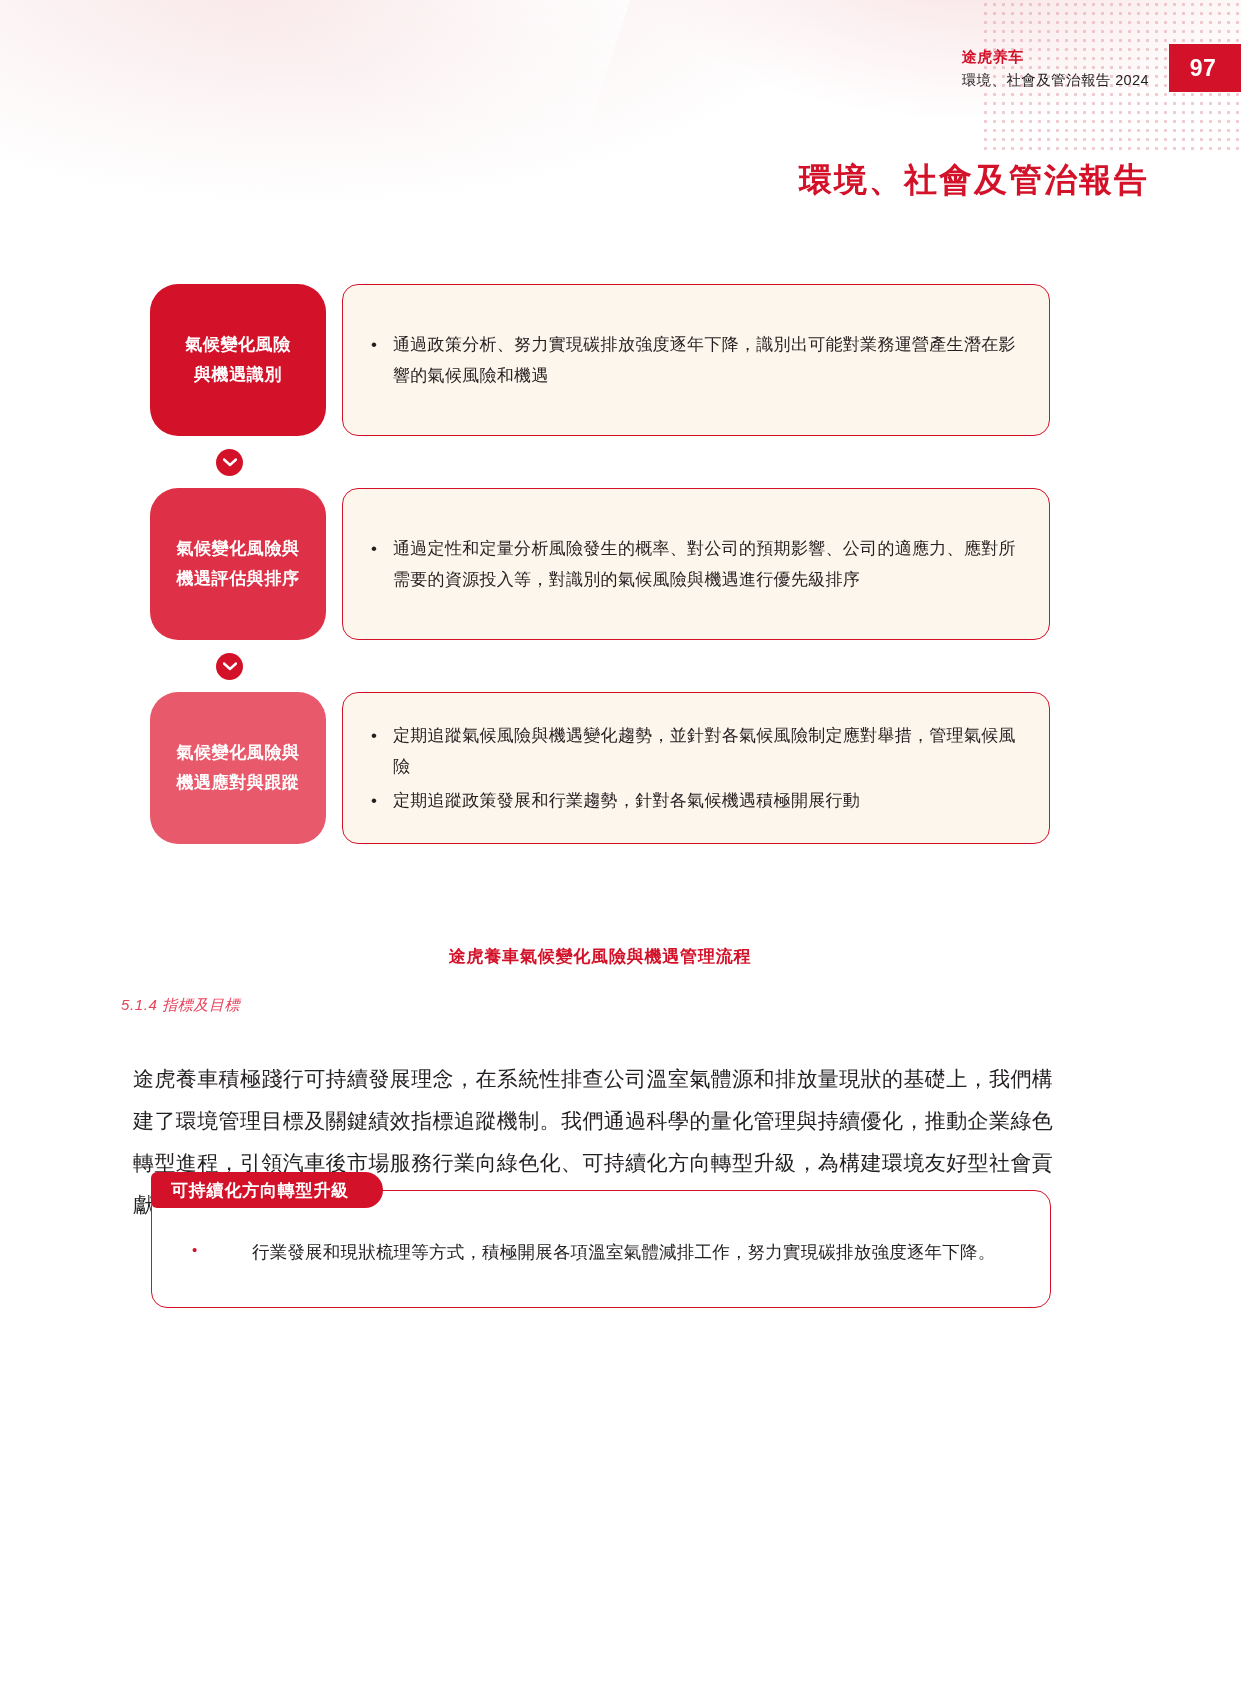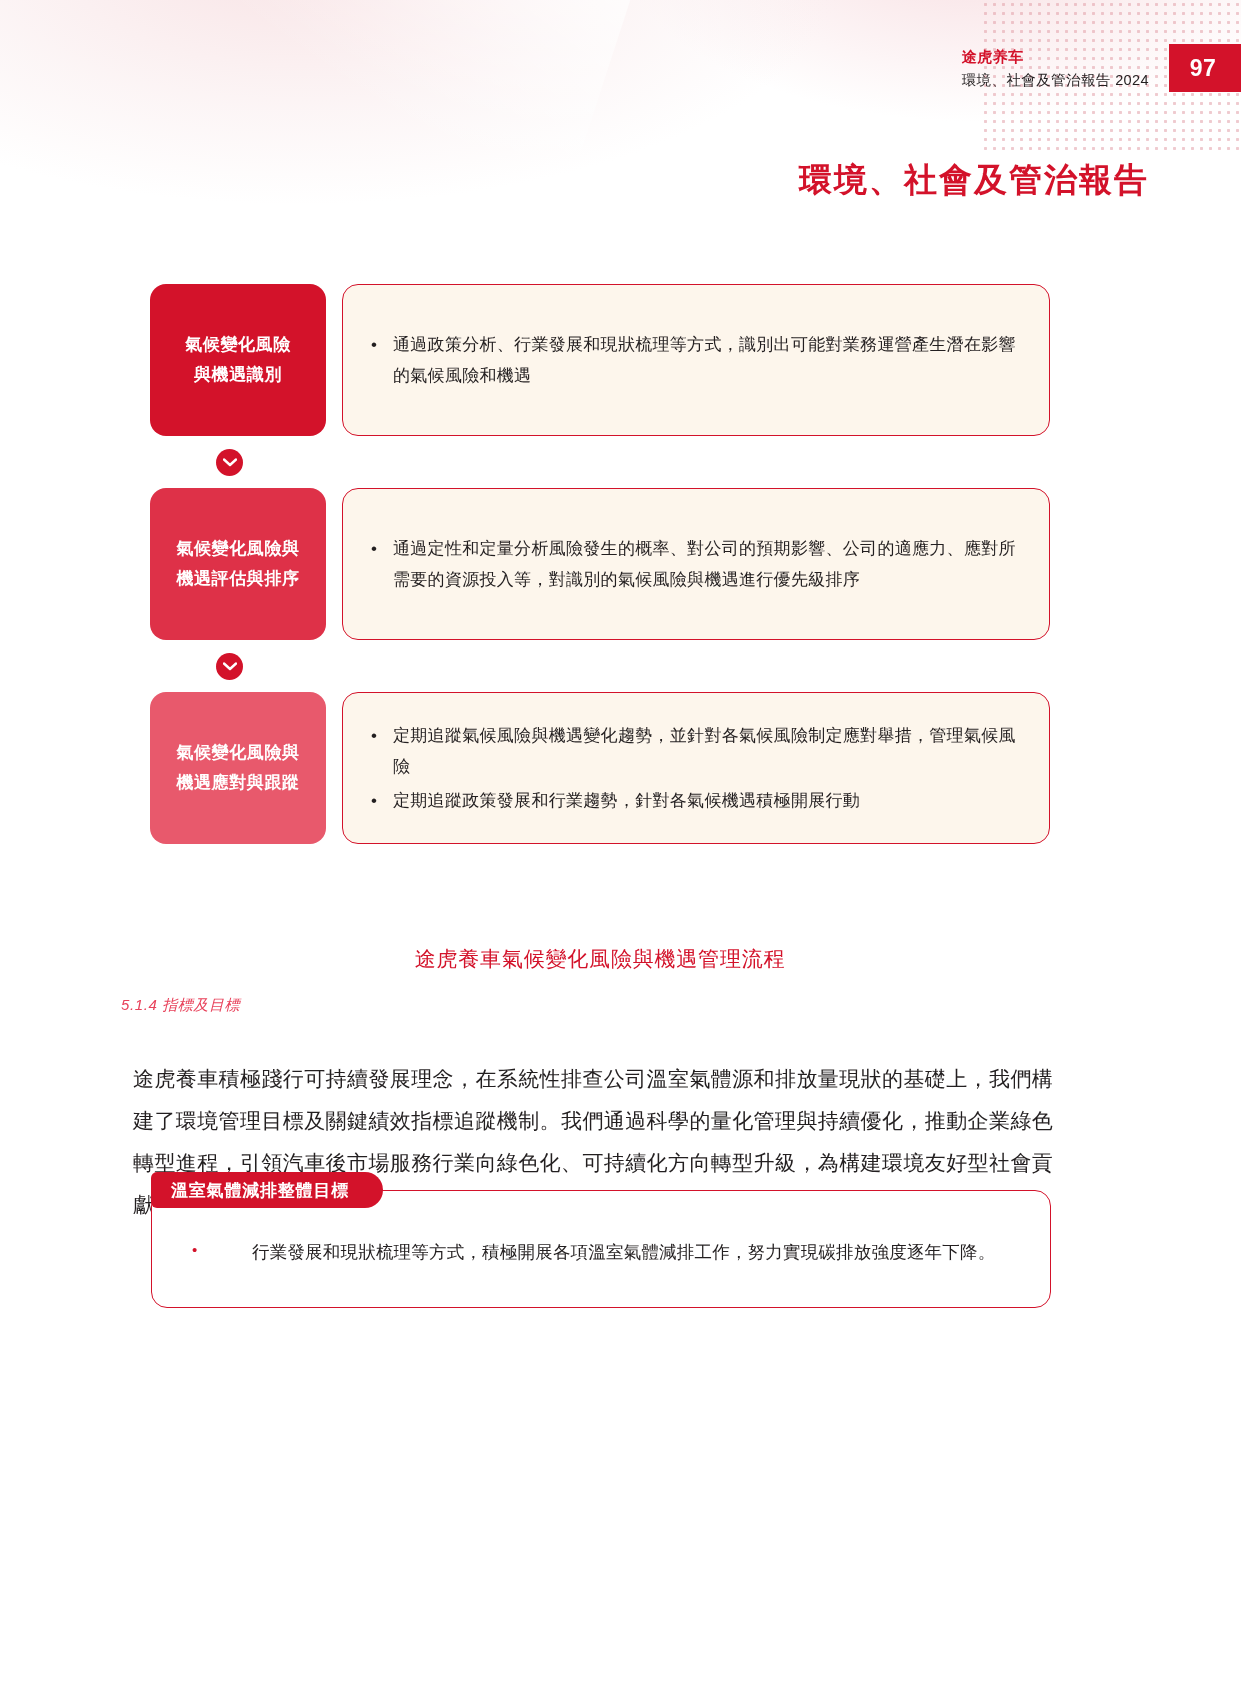--- a/index.html
+++ b/index.html
@@ -94,21 +94,21 @@
     width: 900px;
   }
   .flow-row {
     display: flex;
     align-items: stretch;
     gap: 16px;
   }
   .flow-label {
     width: 176px;
     min-height: 152px;
-    border-radius: 16px;
+    border-radius: 28px;
     color: #ffffff;
     display: flex;
     align-items: center;
     justify-content: center;
     text-align: center;
     font-size: 17px;
     font-weight: bold;
     line-height: 1.75;
     letter-spacing: 0.6px;
     box-sizing: border-box;
@@ -162,22 +162,22 @@
     align-items: center;
     justify-content: center;
   }
   .chev svg { display: block; }
   .flow-caption {
     position: absolute;
     left: 150px; top: 945px;
     width: 900px;
     text-align: center;
     color: #d3122a;
-    font-size: 21px;
-    font-weight: normal;
+    font-size: 17px;
+    font-weight: bold;
     letter-spacing: 0.8px;
   }
 
   
   .sub-head {
     position: absolute;
     left: 121px; top: 996px;
     font-size: 15px;
     font-style: italic;
     color: #e8415a;
@@ -260,21 +260,21 @@
 <div class="flow">
 
   <div class="flow-row">
     <div class="flow-label" style="background:#d3122a;">
       <span style="white-space:pre-line;">氣候變化風險
 與機遇識別</span>
     </div>
     <div class="flow-body">
       <div class="bullet-line">
         <span class="bullet-dot">•</span>
-        <span class="bullet-text">通過政策分析、行業發展和現狀梳理等方式，識別出可能對業務運營產生潛在影響的氣候風險和機遇</span>
+        <span class="bullet-text">通過政策分析、努力實現碳排放強度逐年下降，識別出可能對業務運營產生潛在影響的氣候風險和機遇</span>
       </div>
     </div>
   </div>
 
   <div class="flow-arrow">
     <span class="chev">
       <svg width="14" height="9" viewBox="0 0 14 9" aria-hidden="true">
         <path d="M1 1.5 L7 7 L13 1.5" fill="none" stroke="#ffffff" stroke-width="2.4" stroke-linecap="round" stroke-linejoin="round"></path>
       </svg>
     </span>
@@ -325,14 +325,14 @@
 <div class="sub-head">5.1.4  指標及目標</div>
 <div class="para">途虎養車積極踐行可持續發展理念，在系統性排查公司溫室氣體源和排放量現狀的基礎上，我們構建了環境管理目標及關鍵績效指標追蹤機制。我們通過科學的量化管理與持續優化，推動企業綠色轉型進程，引領汽車後市場服務行業向綠色化、可持續化方向轉型升級，為構建環境友好型社會貢獻企業力量。</div>
 
 <div class="goal-wrap">
   <div class="goal-box">
     <div class="goal-line">
       <span class="goal-dot">•</span>
       <span class="goal-text">行業發展和現狀梳理等方式，積極開展各項溫室氣體減排工作，努力實現碳排放強度逐年下降。</span>
     </div>
   </div>
-  <div class="goal-tag">溫室氣體減排整體目標</div>
+  <div class="goal-tag">可持續化方向轉型升級</div>
 </div>
 
 </body></html>

